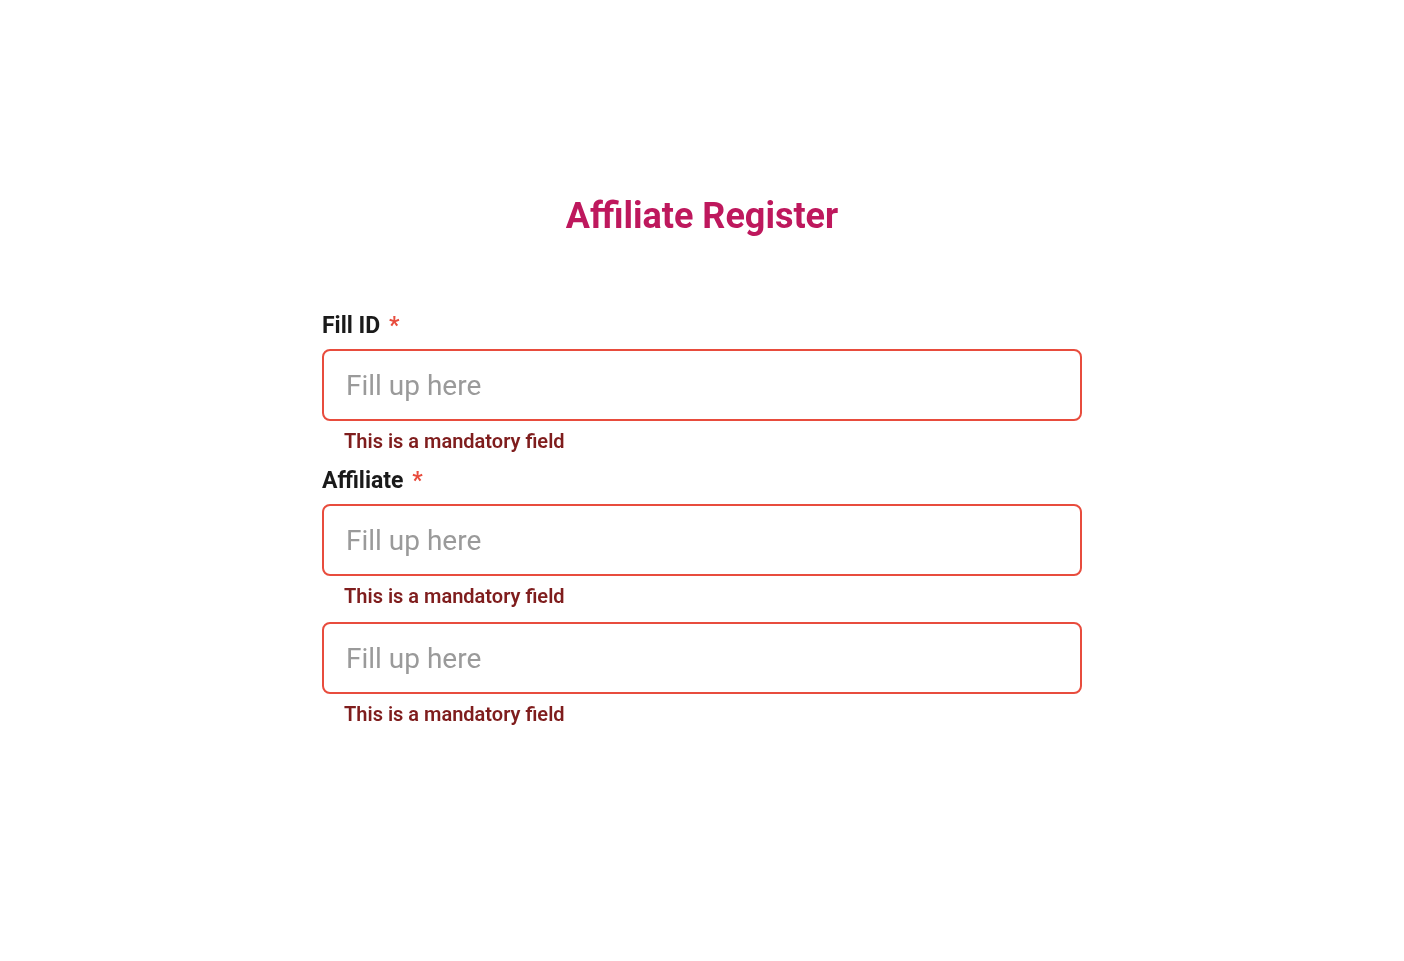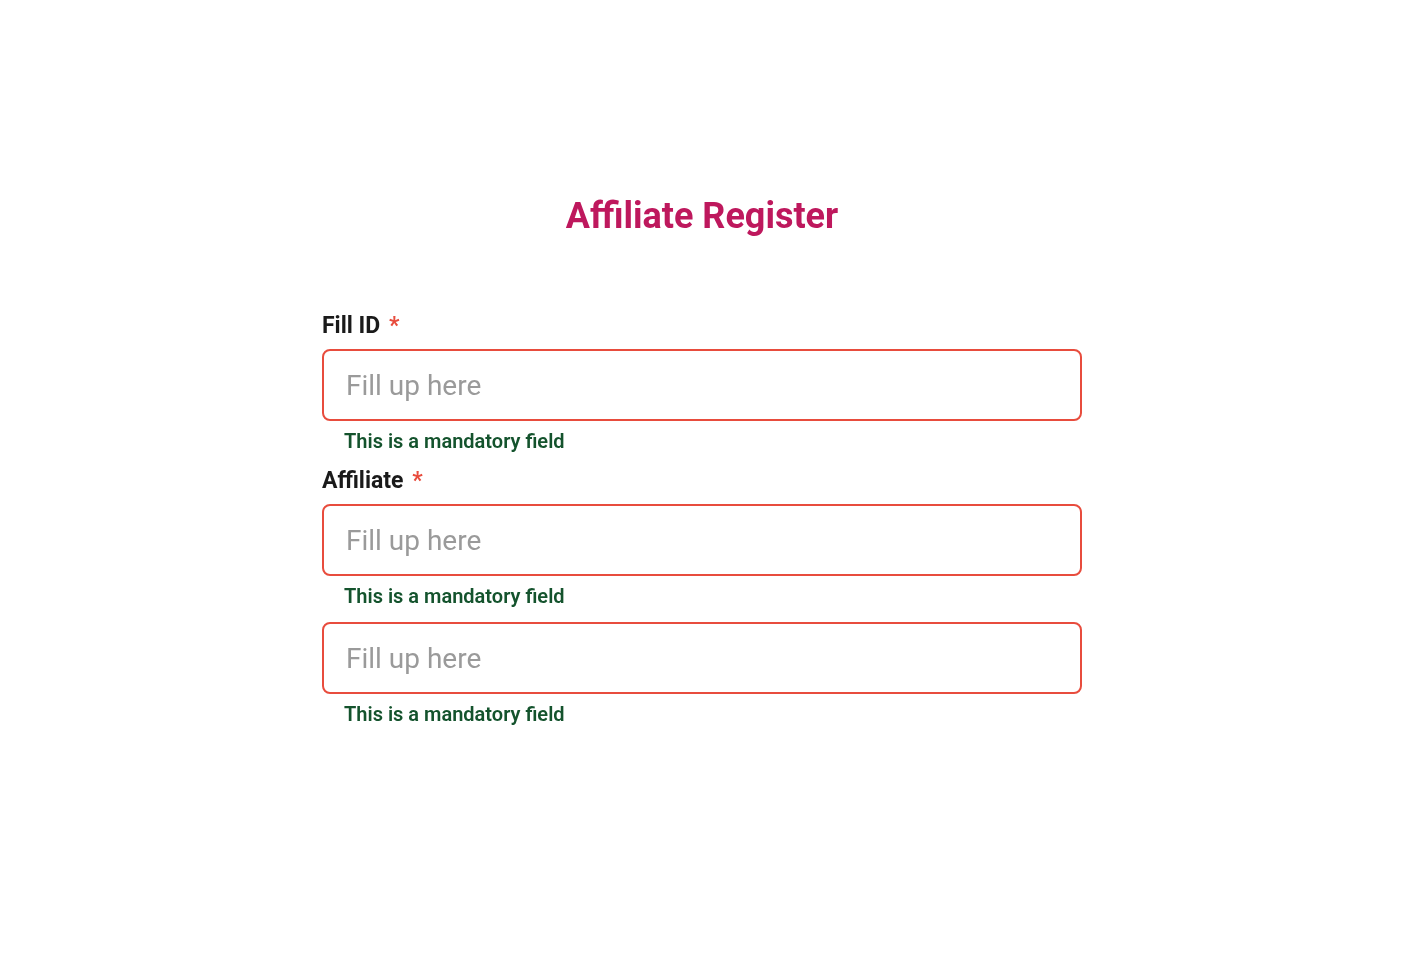--- a/index.html
+++ b/index.html
@@ -49,21 +49,21 @@
       font-size: 28px;
       color: #333;
       outline: none;
       font-family: inherit;
     }
     .input-field::placeholder {
       color: #9a9a9a;
       font-weight: 400;
     }
     .error-message {
-      color: #14532d;
+      color: #7f1d1d;
       font-size: 20px;
       font-weight: 600;
       margin-top: 8px;
       margin-left: 22px;
     }
   </style>
 </head>
 <body>
 
 <div class="container">

